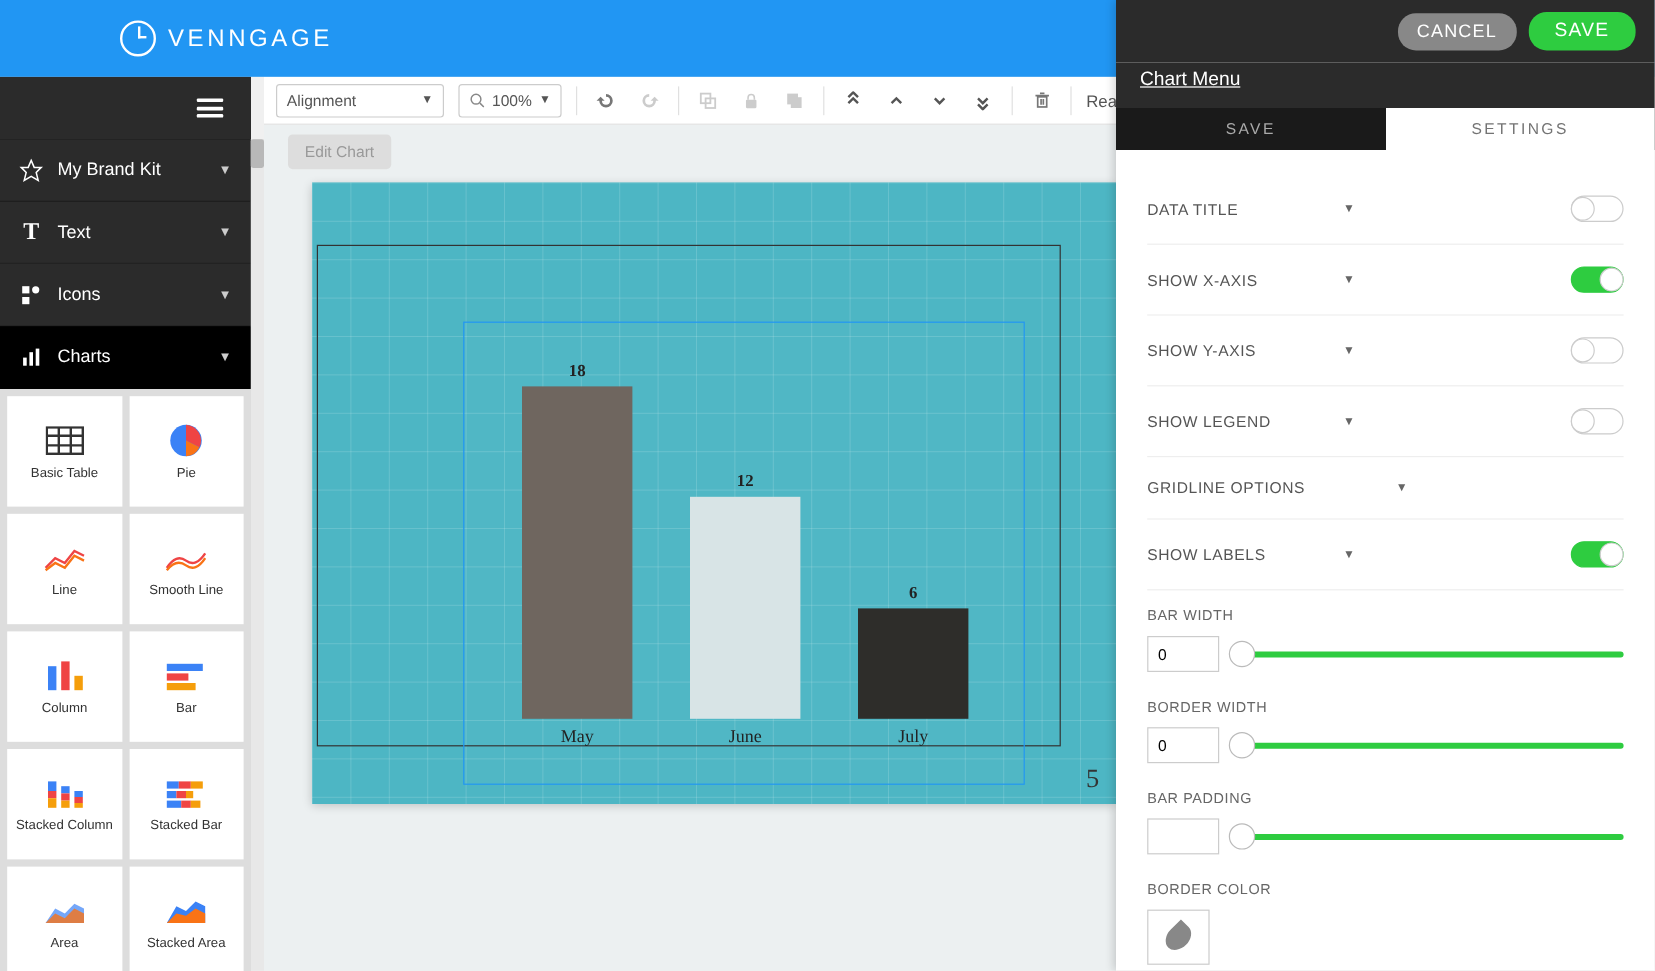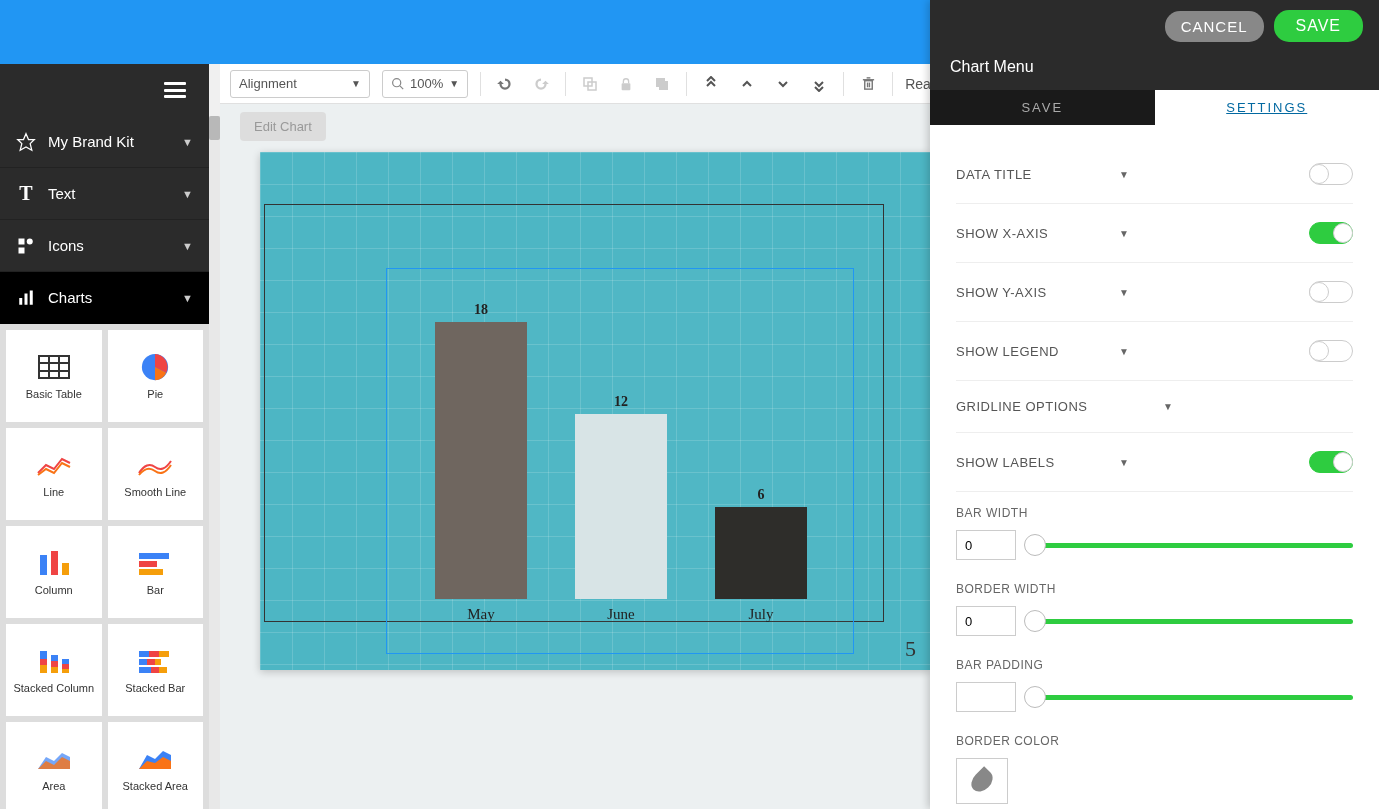--- a/index.html
+++ b/index.html
@@ -55,25 +55,25 @@
 .bar { position: absolute; bottom: 54px; width: 92px; }
 .bar-label-top { position: absolute; top: -20px; width: 100%; text-align: center; font-family: Georgia, serif; font-weight: bold; color: #222; font-size: 14px; }
 .bar-label-bottom { position: absolute; bottom: -24px; width: 100%; text-align: center; font-family: Georgia, serif; color: #222; font-size: 15px; }
 .page-num { position: absolute; bottom: 8px; right: 14px; font-family: Georgia, serif; font-size: 22px; color: #333; }
 
 
 .right-panel { position: absolute; top: 0; right: 0; width: 449px; bottom: 0; background: #fff; z-index: 10; display: flex; flex-direction: column; box-shadow: -2px 0 8px rgba(0,0,0,0.2); }
 .panel-top { background: #2b2b2b; padding: 10px 16px; display: flex; justify-content: flex-end; gap: 10px; align-items: center; }
 .cancel-btn { background: #888; color: white; border: none; padding: 7px 16px; border-radius: 15px; font-size: 15px; letter-spacing: 1px; cursor: pointer; }
 .save-btn { background: #2ecc40; color: white; border: none; padding: 7px 22px; border-radius: 15px; font-size: 16px; letter-spacing: 1px; cursor: pointer; }
-.panel-title { background: #2b2b2b; color: white; padding: 6px 20px 14px; font-size: 16px; font-weight: 300; }
+.panel-title { background: #2b2b2b; color: white; padding: 6px 20px 14px; font-size: 16px; font-weight: 300; text-decoration: underline; }
 .panel-tabs { display: flex; background: #2b2b2b; }
 .panel-tab { flex: 1; text-align: center; padding: 10px; font-size: 13px; letter-spacing: 2px; cursor: pointer; }
 .panel-tab.inactive { background: #1a1a1a; color: #aaa; }
-.panel-tab.active { background: #fff; color: #0369a1; text-decoration: underline; }
+.panel-tab.active { background: #fff; color: #737373; }
 .panel-body { flex: 1; overflow-y: auto; padding: 20px 26px; }
 .setting-row { display: flex; align-items: center; padding: 18px 0; border-bottom: 1px solid #eee; }
 .setting-label { flex: 1; font-size: 13px; color: #555; letter-spacing: 0.5px; }
 .toggle { width: 44px; height: 22px; border-radius: 11px; position: relative; cursor: pointer; }
 .toggle.off { background: #fff; border: 1px solid #ccc; }
 .toggle.on { background: #2ecc40; border: 1px solid #2ecc40; }
 .toggle-knob { width: 20px; height: 20px; border-radius: 50%; background: white; position: absolute; top: 0px; border: 1px solid #ccc; }
 .toggle.off .toggle-knob { left: -1px; }
 .toggle.on .toggle-knob { right: -1px; }
 .slider-section { padding: 14px 0 8px; }
@@ -82,20 +82,24 @@
 .slider-input { width: 60px; height: 30px; border: 1px solid #ccc; padding: 0 8px; font-size: 13px; }
 .slider-track { flex: 1; height: 5px; background: #2ecc40; border-radius: 3px; position: relative; }
 .slider-handle { width: 22px; height: 22px; border-radius: 50%; background: white; border: 1px solid #bbb; position: absolute; top: -9px; left: -6px; cursor: pointer; }
 .color-swatch { width: 52px; height: 46px; border: 1px solid #ccc; display: flex; align-items: center; justify-content: center; cursor: pointer; margin-top: 8px; }
 .droplet { width: 18px; height: 24px; background: #888; border-radius: 0 50% 50% 50%; transform: rotate(45deg); }
 </style>
 </head>
 <body>
 
 <div class="top-header">
+  <div class="logo-wrap">
+    <div class="logo-icon"></div>
+    <div class="logo-text">VENNGAGE</div>
+  </div>
   <div class="header-right">
     <button class="upgrade-btn">UPGRADE</button>
     <span class="templates-link">TEM</span>
   </div>
 </div>
 
 <div class="left-sidebar">
   <div class="hamburger-row">
     <div class="hamburger">
         <span></span>

